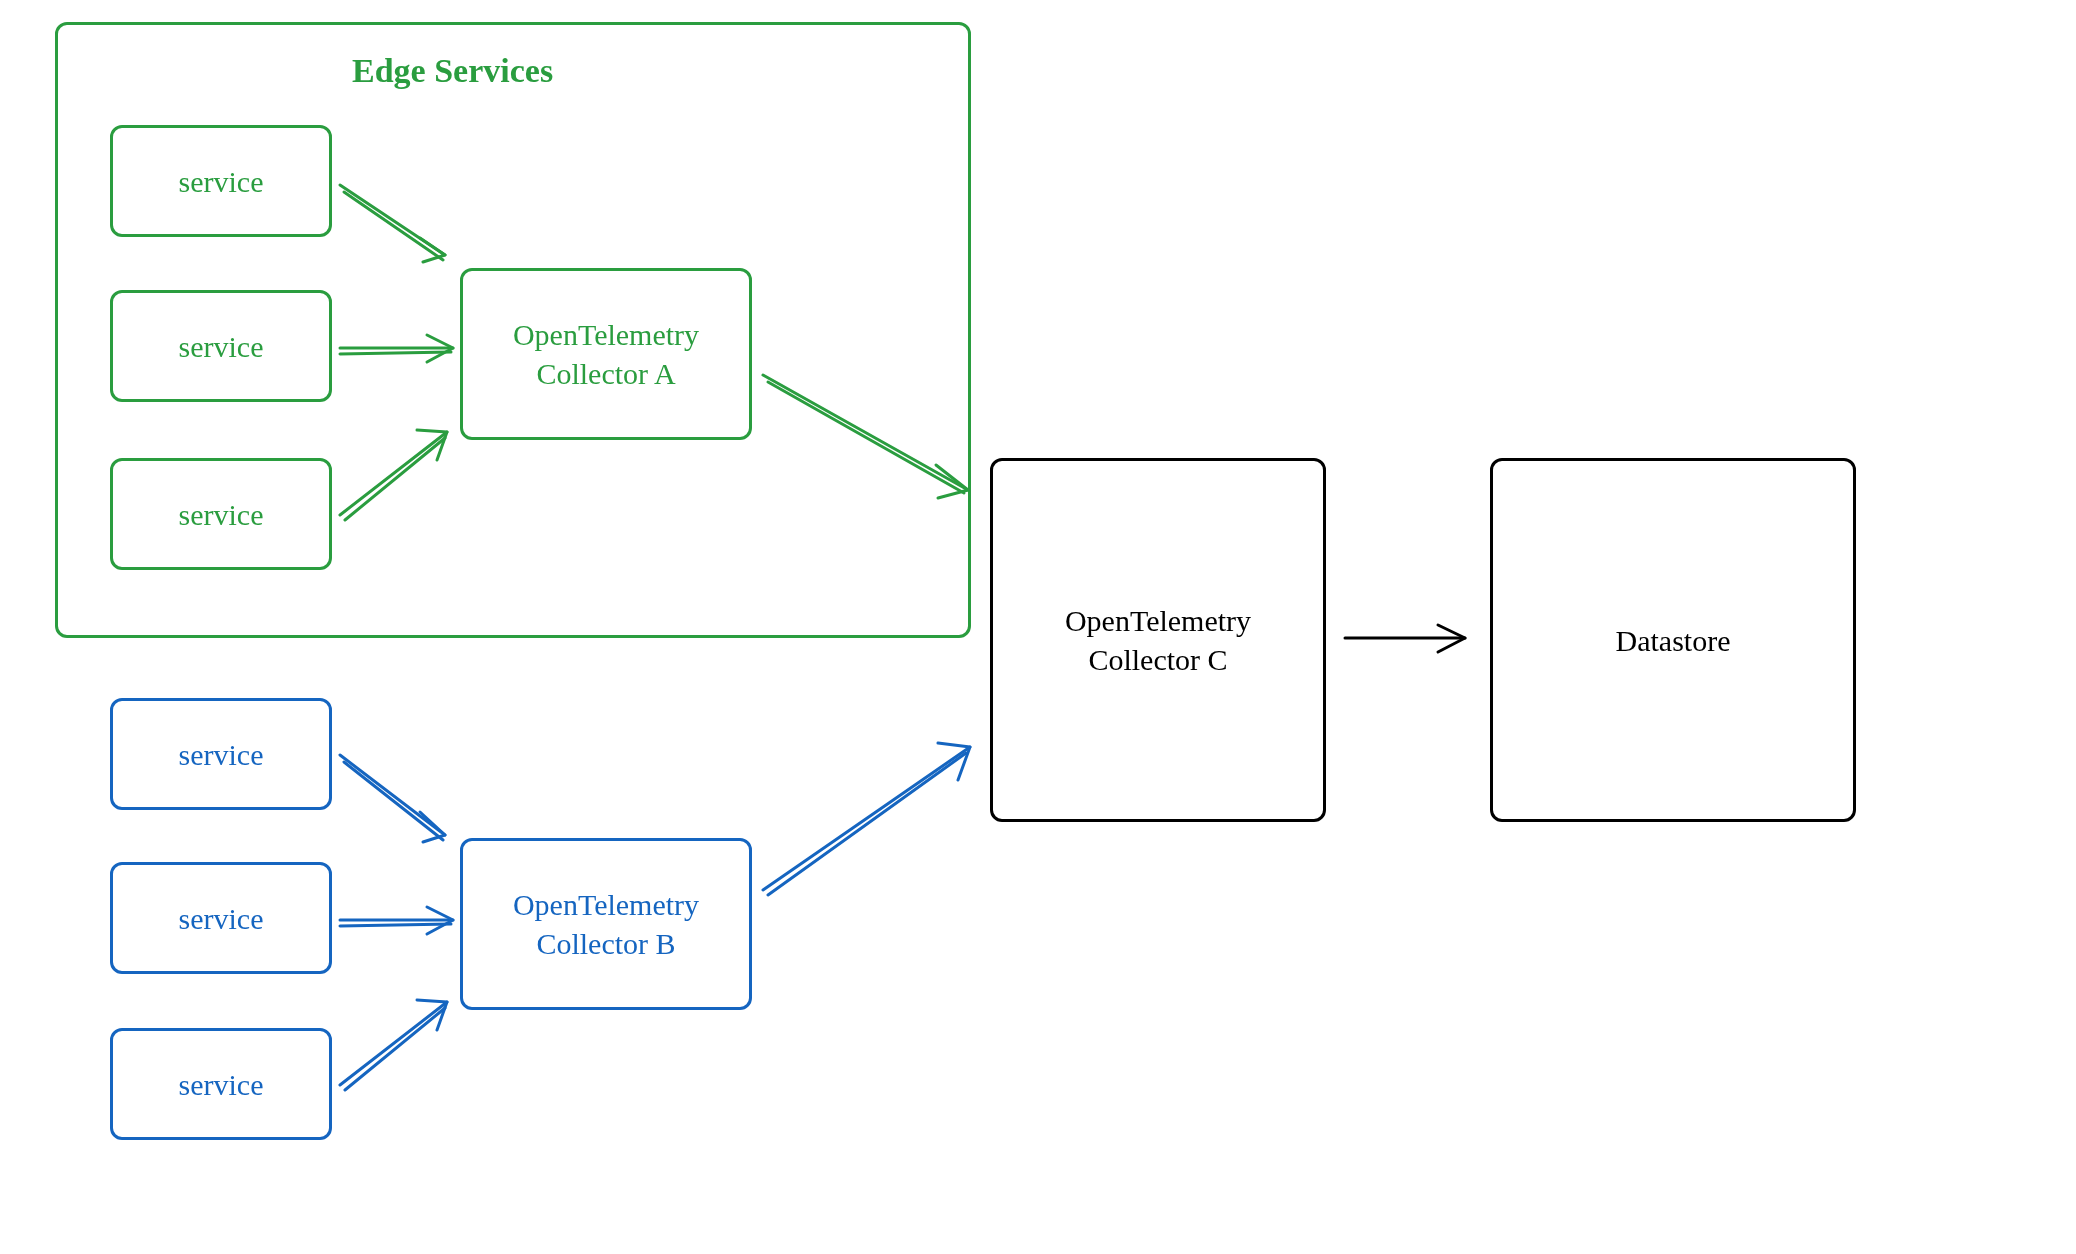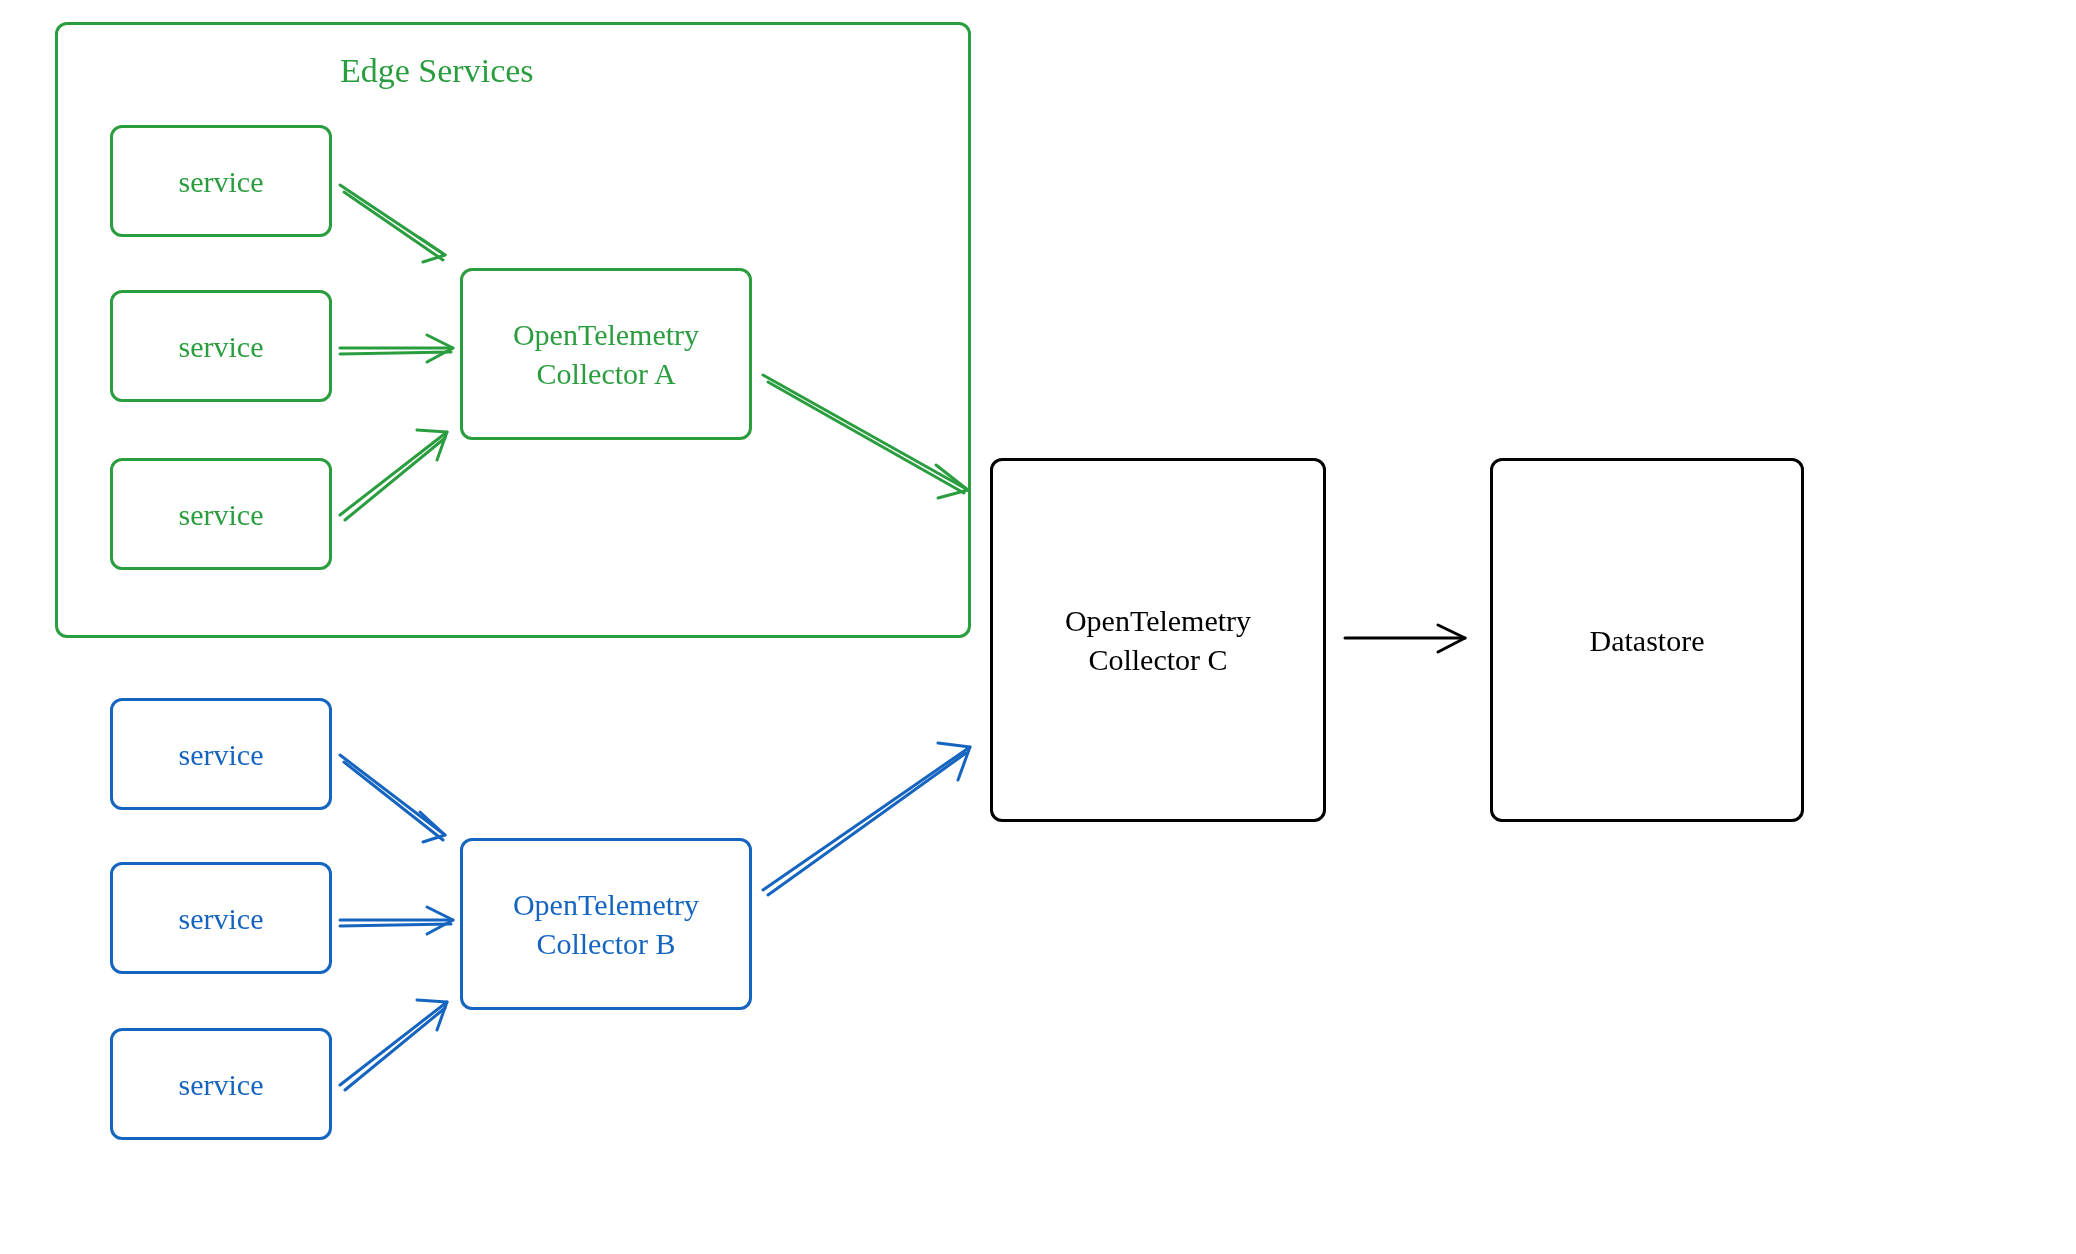--- a/index.html
+++ b/index.html
@@ -21,21 +21,22 @@
       line-height: 1.3;
       white-space: pre-line;
     }
     .green-border { border: 3px solid #2a9d3f; color: #2a9d3f; }
     .blue-border { border: 3px solid #1565c0; color: #1565c0; }
     .black-border { border: 3px solid #000; color: #000; }
     .container-title {
       position: absolute;
       font-size: 34px;
       color: #2a9d3f;
-      font-weight: 400;
+      font-weight: 700;
+      margin-left: 12px;
     }
     svg.arrow {
       position: absolute;
       overflow: visible;
       pointer-events: none;
     }
     svg.arrow path {
       fill: none;
       stroke-width: 3;
       stroke-linecap: round;
@@ -61,21 +62,21 @@
 <div class="box blue-border" style="left:110px; top:698px; width:222px; height:112px;">service</div>
 <div class="box blue-border" style="left:110px; top:862px; width:222px; height:112px;">service</div>
 <div class="box blue-border" style="left:110px; top:1028px; width:222px; height:112px;">service</div>
 
 <div class="box blue-border" style="left:460px; top:838px; width:292px; height:172px;">OpenTelemetry
 Collector B</div>
 
 <div class="box black-border" style="left:990px; top:458px; width:336px; height:364px;">OpenTelemetry
 Collector C</div>
 
-<div class="box black-border" style="left:1490px; top:458px; width:314px; height:364px;">Datastore</div>
+<div class="box black-border" style="left:1490px; top:458px; width:366px; height:364px;">Datastore</div>
 
 <svg class="arrow" style="left:335px; top:180px; width:130px; height:100px;">
   <path class="stroke-green" d="M5,5 L110,75"></path>
   <path class="stroke-green" d="M85,58 L110,75 L88,82"></path>
   <path class="stroke-green" d="M9,12 L108,80"></path>
 </svg>
 <svg class="arrow" style="left:335px; top:330px; width:130px; height:40px;">
   <path class="stroke-green" d="M5,18 L118,18"></path>
   <path class="stroke-green" d="M92,5 L118,18 L92,32"></path>
   <path class="stroke-green" d="M5,24 L116,22"></path>

